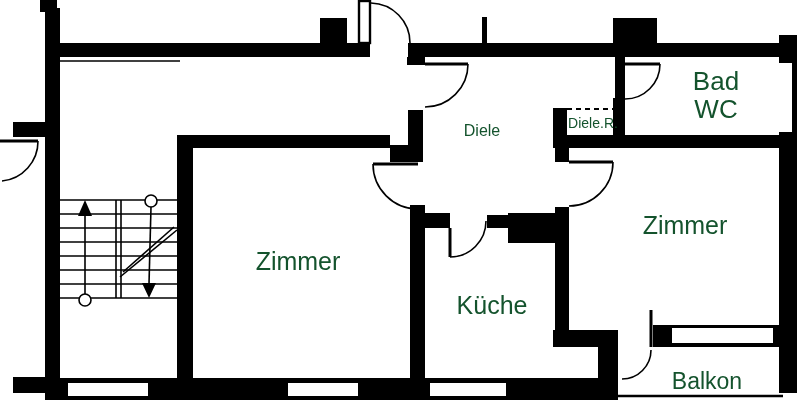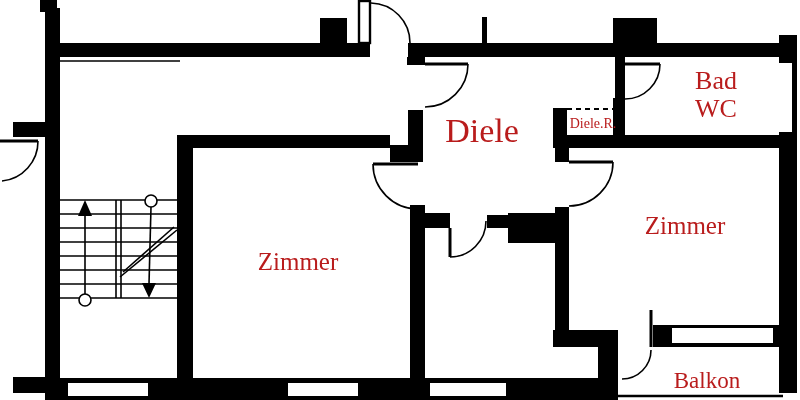--- a/index.html
+++ b/index.html
@@ -3,23 +3,23 @@
 <meta charset="utf-8">
 <style>
   html,body{margin:0;padding:0;background:#fff;}
   .plan{
     position:relative;width:800px;height:400px;background:#fff;overflow:hidden;
     font-family:"Liberation Sans", sans-serif;
   }
   .plan svg{position:absolute;left:0;top:0;}
   .room-label{
     position:absolute;transform:translate(-50%,-50%);
-    color:#b91c1c;white-space:nowrap;text-align:center;line-height:1.08;font-family:Liberation Serif, serif;
+    color:#14532d;white-space:nowrap;text-align:center;line-height:1.08;
   }
-  .lbl-diele   {left:482px;top:131px;font-size:34px;text-align:right;}
+  .lbl-diele   {left:482px;top:131px;font-size:16px;text-align:right;}
   .lbl-zimmer-l{left:298px;top:261px;font-size:25px;}
   .lbl-zimmer-r{left:685px;top:225px;font-size:25px;}
   .lbl-kueche  {left:492px;top:305px;font-size:25px;}
   .lbl-balkon  {left:707px;top:373px;font-size:23px;margin-top:8px;}
   .lbl-badwc   {left:716px;top:95px;font-size:26px;}
   .lbl-abstr   {left:593px;top:124px;font-size:14px;}
   .lbl-badwc span{display:block;}
 </style>
 </head>
 <body>
@@ -135,15 +135,16 @@
   </svg>
 
   <div class="room-label lbl-diele">Diele</div>
   <div class="room-label lbl-abstr">Diele.R.</div>
   <div class="room-label lbl-badwc">
     <span>Bad</span>
     <span>WC</span>
   </div>
   <div class="room-label lbl-zimmer-l">Zimmer</div>
   <div class="room-label lbl-zimmer-r">Zimmer</div>
+  <div class="room-label lbl-kueche">Küche</div>
   <div class="room-label lbl-balkon">Balkon</div>
 
 </div>
 
 </body></html>

